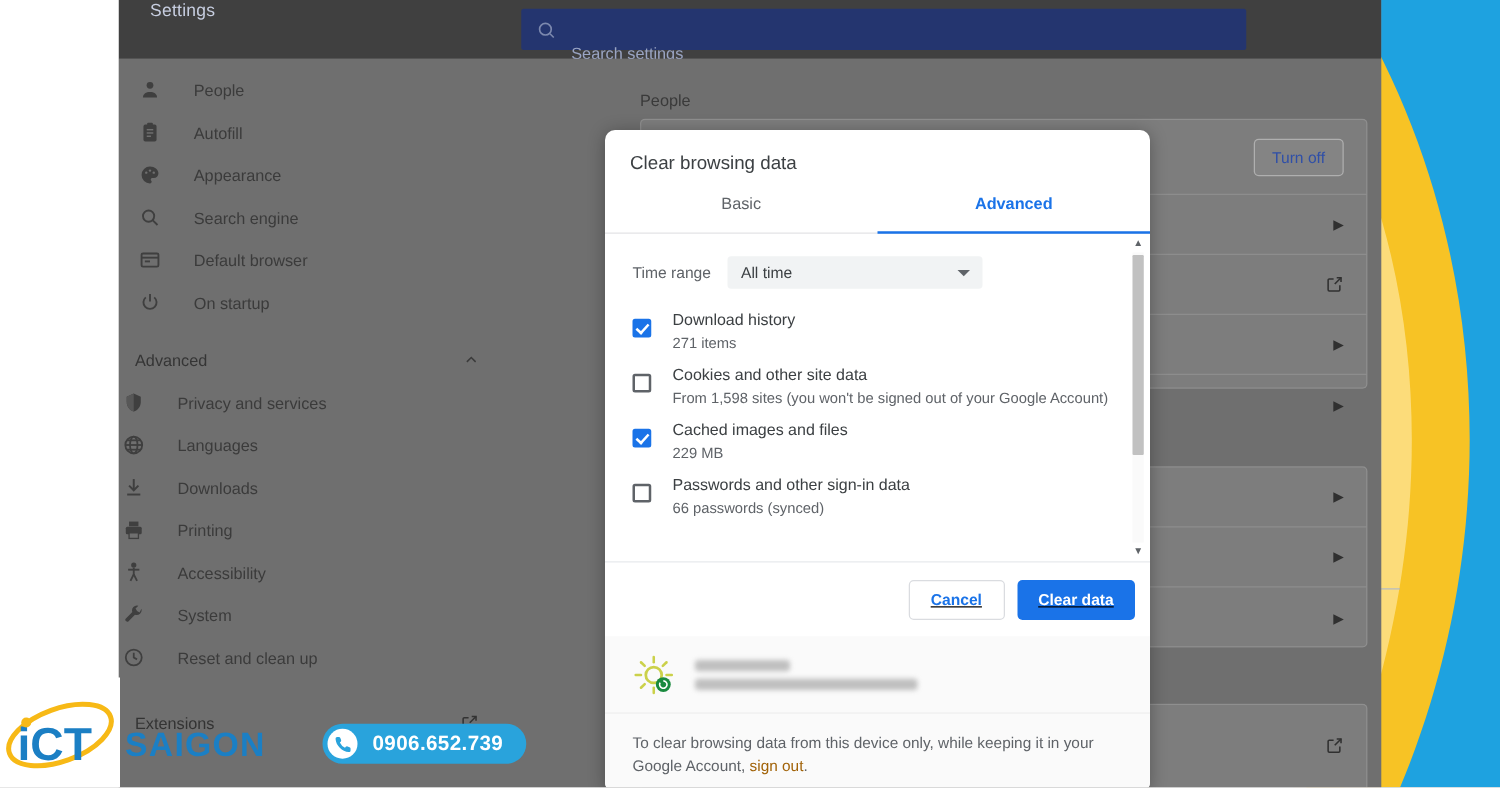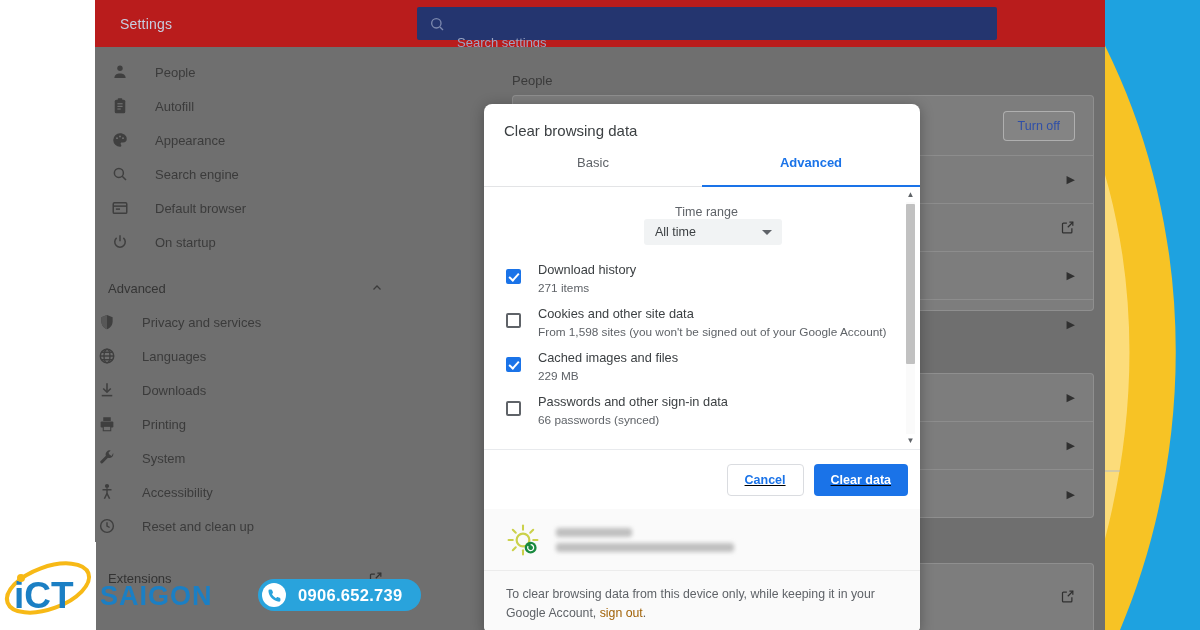--- a/index.html
+++ b/index.html
@@ -22,22 +22,22 @@
   
   #shot {
     position: absolute; left: 95px; top: 0;
     width: 1010px; height: 630px;
     overflow: hidden;
     background: #6f6f6f;
   }
   
   .topbar {
     position: absolute; left: 0; top: 0; width: 1010px; height: 47px;
-    background: #b91c1c;
-    display: flex; align-items: center;
+    background: #404040;
+    display: flex; 
   }
   .topbar .title {
     color: #c7cee0; font-size: 14px; margin-left: 25px; letter-spacing: .2px;
   }
   .searchbox {
     position: absolute; left: 322px; top: 7px; width: 580px; height: 33px;
     background: #24356f; border-radius: 2px;
     display: flex; align-items: center; padding-left: 12px;
   }
   .searchbox .s-ico { width: 16px; height: 16px; opacity:.75; }
@@ -105,24 +105,24 @@
     overflow: hidden;
     display: flex; flex-direction: column;
   }
   .modal-title { font-size: 15px; color: #3c4043; padding: 18px 20px 14px 20px; }
   .tabs { display: flex; height: 34px; border-bottom: 1px solid #e3e4e6; position: relative; }
   .tab { flex: 1; text-align: center; font-size: 13px; color: #5f6368; line-height: 20px; }
   .tab.active { color: #1a73e8; font-weight: bold; }
   .tab-underline { position: absolute; bottom: -1px; left: 50%; width: 50%; height: 2px; background: #1a73e8; }
 
   .modal-body { position: relative; height: 262px; padding: 0; overflow: hidden; }
-  .timerange { display: flex; align-items: center; padding: 18px 0 6px 22px; flex-direction: column; }
+  .timerange { display: flex; align-items: center; padding: 18px 0 6px 22px; }
   .timerange .tr-lbl { font-size: 12.5px; color: #5f6368; margin-right: 13px; }
   .tr-select {
-    width: 138px; height: 26px; background: #f1f3f4; border-radius: 3px;
+    width: 204px; height: 26px; background: #f1f3f4; border-radius: 3px;
     display: flex; align-items: center; justify-content: space-between;
     padding: 0 10px 0 11px; font-size: 12.5px; color: #3c4043;
   }
   .caret { width:0;height:0;border-left:5px solid transparent;border-right:5px solid transparent;border-top:5px solid #5f6368; }
 
   .opt-list { padding: 6px 0 0 0; }
   .opt {
     display: flex; align-items: flex-start; padding: 4px 20px 4px 22px;
   }
   .cb {
@@ -332,35 +332,35 @@
         <div class="nav-item nav-sub">
           <svg class="ico" viewBox="0 0 24 24" fill="#3b3b3b">
               <rect x="7" y="3" width="10" height="5"></rect>
               <rect x="3.5" y="8.5" width="17" height="8" rx="1.6"></rect>
               <rect x="7" y="15" width="10" height="6" fill="#6f6f6f" stroke="#3b3b3b" stroke-width="1.4"></rect>
             </svg>
           <span class="lbl">Printing</span>
         </div>
 
         <div class="nav-item nav-sub">
-          <svg class="ico" viewBox="0 0 24 24" fill="#3b3b3b">
-              <path d="M20.2 5.3a5.3 5.3 0 0 1-6.9 6.4l-6.6 6.6a2 2 0 1 1-2.8-2.8l6.6-6.6a5.3 5.3 0 0 1 6.4-6.9l-3 3 1.6 2.7 2.7 1.6z"></path>
-            </svg>
-          <span class="lbl">System</span>
-        </div>
-
-        <div class="nav-item nav-sub">
           <svg class="ico" viewBox="0 0 24 24" fill="none" stroke="#3b3b3b" stroke-width="2">
               <circle cx="12" cy="4" r="1.8" fill="#3b3b3b"></circle>
               <line x1="12" y1="7" x2="12" y2="15"></line>
               <line x1="6" y1="9" x2="18" y2="9"></line>
               <line x1="12" y1="14" x2="8.5" y2="21"></line>
               <line x1="12" y1="14" x2="15.5" y2="21"></line>
             </svg>
           <span class="lbl">Accessibility</span>
+        </div>
+
+        <div class="nav-item nav-sub">
+          <svg class="ico" viewBox="0 0 24 24" fill="#3b3b3b">
+              <path d="M20.2 5.3a5.3 5.3 0 0 1-6.9 6.4l-6.6 6.6a2 2 0 1 1-2.8-2.8l6.6-6.6a5.3 5.3 0 0 1 6.4-6.9l-3 3 1.6 2.7 2.7 1.6z"></path>
+            </svg>
+          <span class="lbl">System</span>
         </div>
 
         <div class="nav-item nav-sub">
           <svg class="ico" viewBox="0 0 24 24" fill="none" stroke="#3b3b3b" stroke-width="1.9">
               <circle cx="12" cy="12" r="8.5"></circle>
               <polyline points="12,7 12,12 15.5,14"></polyline>
             </svg>
           <span class="lbl">Reset and clean up</span>
         </div>
 

